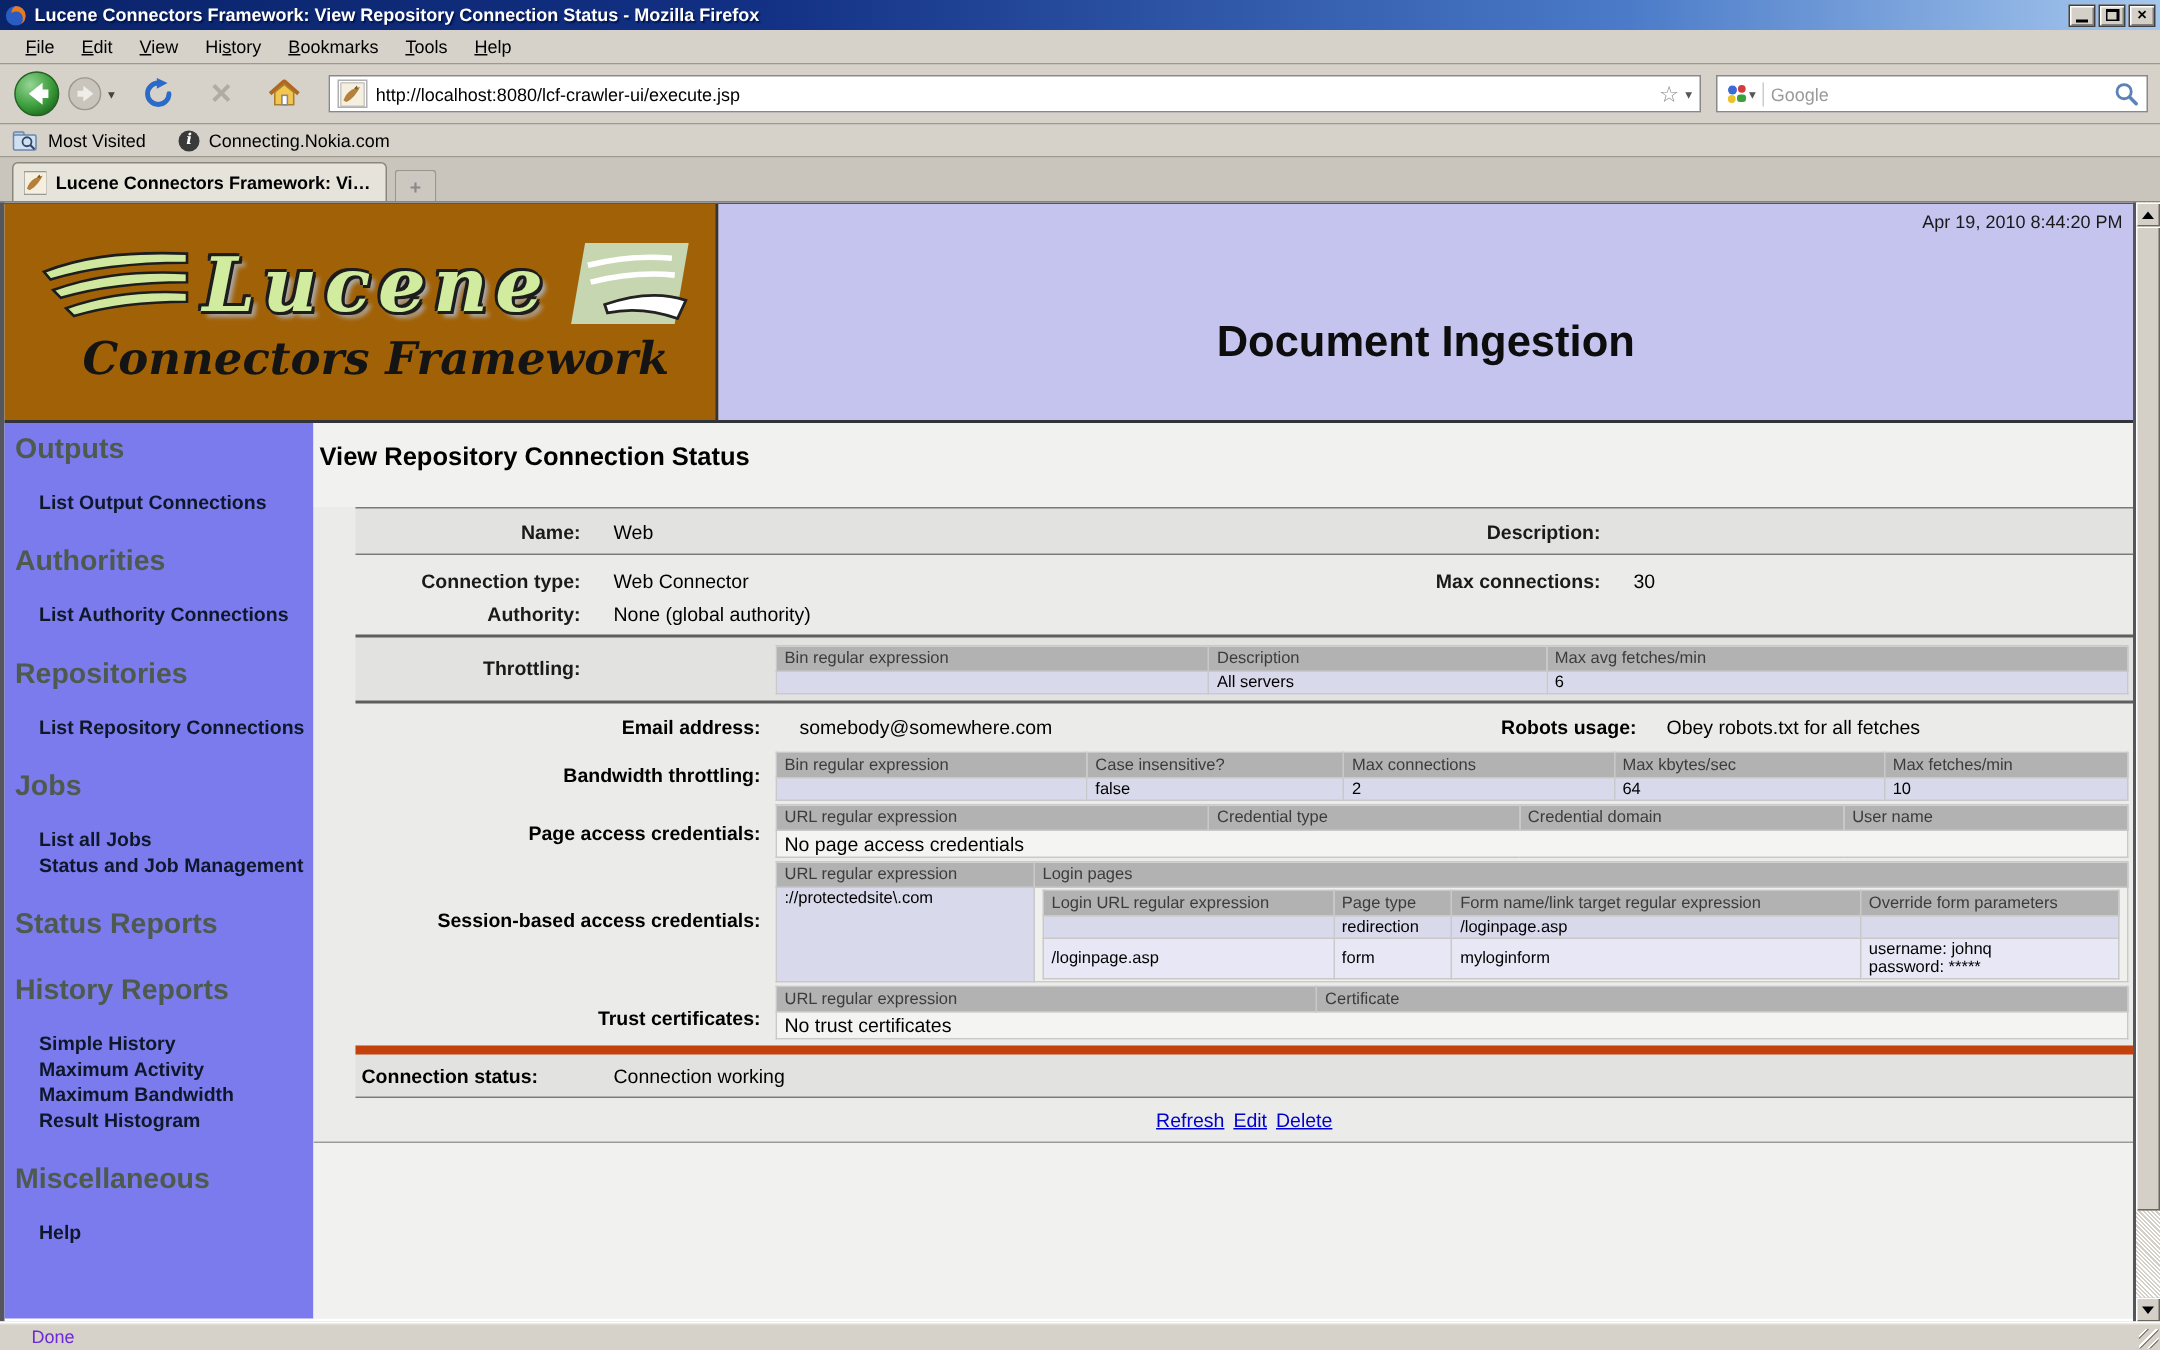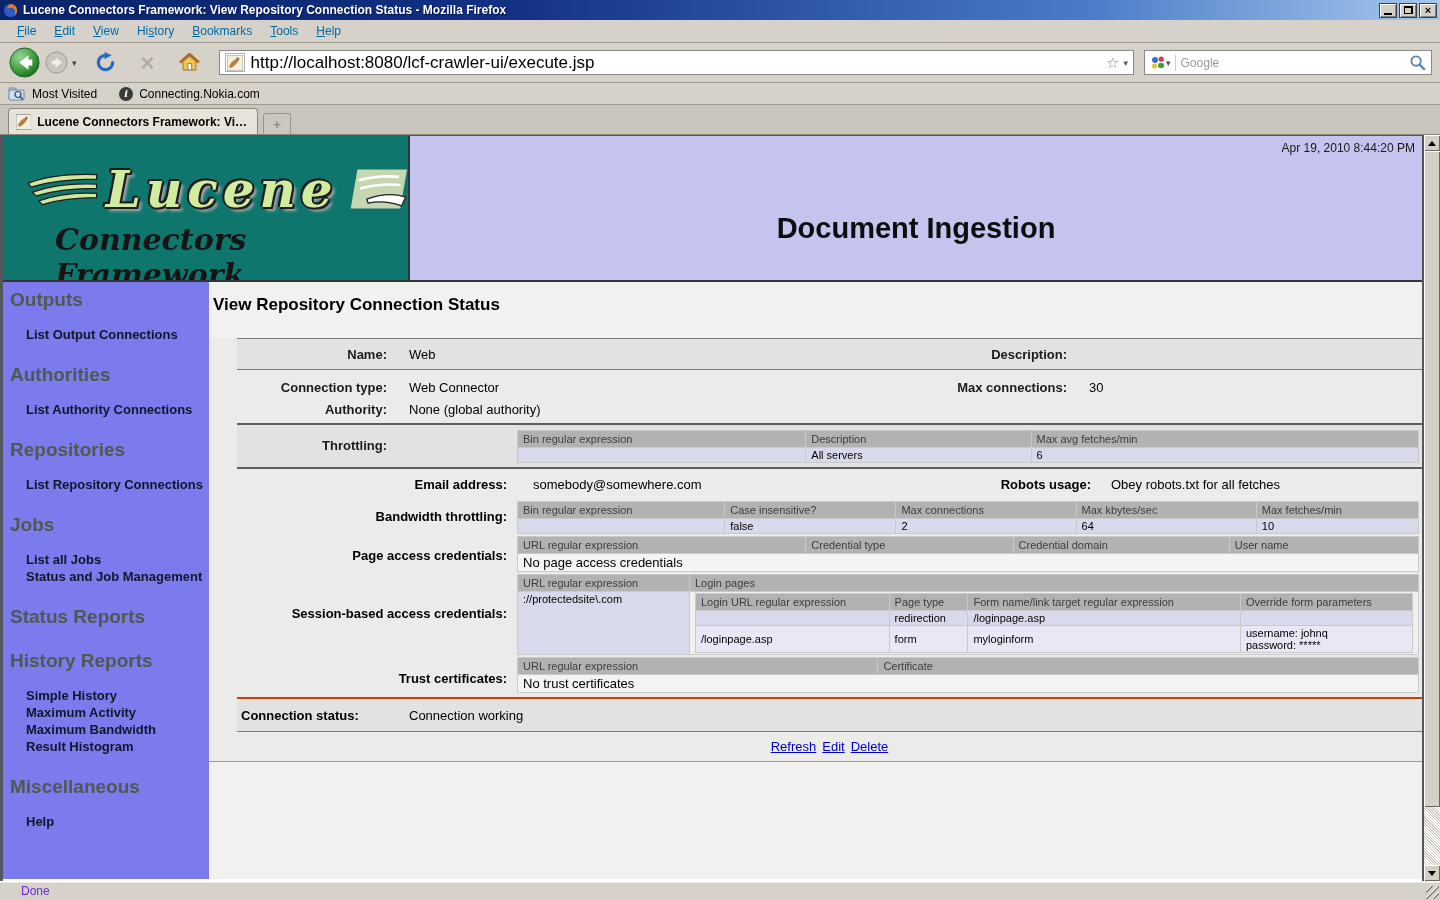--- a/index.html
+++ b/index.html
@@ -17,35 +17,35 @@
   .tb-btn { width:18px; height:15px; background:#d4d0c8; border:1px solid #404040;
     box-shadow: inset 1px 1px 0 #fff, inset -1px -1px 0 #808080;
     display:flex; align-items:center; justify-content:center; font-size:11px; font-weight:bold; color:#000; cursor:pointer; }
   .glyph-min { width:8px; height:2px; background:#000; margin-top:7px; }
   .glyph-restore { width:9px; height:8px; position:relative; }
   .glyph-restore::before { content:""; position:absolute; right:0; top:0; width:6px; height:5px; border:1px solid #000; border-top-width:2px; }
   .glyph-restore::after { content:""; position:absolute; left:0; bottom:0; width:6px; height:5px; border:1px solid #000; border-top-width:2px; background:#d4d0c8; }
 
   
   .menubar { height:23px; background:#d6d2ca; border-bottom:1px solid #9d998d; display:flex; align-items:center;
-    font-size:12px; color:#0369a1; padding-left:8px; }
+    font-size:12px; color:#000000; padding-left:8px; }
   .menu-item { padding:3px 9px; cursor:pointer; }
   .accel { text-decoration:underline; }
 
   
   .navbar { height:40px; background:#d6d2ca; border-bottom:1px solid #9d998d; display:flex; align-items:center; padding:0 8px; }
   .nav-back { width:33px; height:33px; cursor:pointer; }
   .nav-fwd { width:25px; height:25px; margin-left:3px; cursor:default; }
   .nav-caret { font-size:9px; color:#444; margin-left:3px; cursor:pointer; }
   .nav-btn { margin-left:16px; width:26px; height:26px; display:flex; align-items:center; justify-content:center; cursor:pointer; }
   .stop-x { font-size:24px; font-weight:bold; color:#b0aca2; line-height:20px; }
   .urlbar { flex:1; height:25px; background:#fff; border:1px solid #898989; margin-left:16px;
     display:flex; align-items:center; padding:0 5px; }
   .favicon-box { width:20px; height:19px; border:1px solid #b0b0b0; margin-right:6px; flex:0 0 auto; display:flex; align-items:center; justify-content:center; background:#fff; }
-  .url-input { flex:1; border:none; outline:none; background:transparent; font-size:17px; color:#000; font-family:"Liberation Sans",sans-serif; }
+  .url-input { flex:1; border:none; outline:none; background:transparent; font-size:12px; color:#000; font-family:"Liberation Sans",sans-serif; }
   .star { font-size:15px; color:#8a8a8a; margin:0 4px; cursor:pointer; }
   .caret-sm { font-size:9px; color:#555; cursor:pointer; }
   .searchbox { width:288px; height:25px; background:#fff; border:1px solid #898989; margin-left:10px;
     display:flex; align-items:center; padding:0 5px; }
   .g-box { display:flex; align-items:center; border-right:1px solid #ccc; padding-right:4px; margin-right:5px; }
   .search-input { flex:1; border:none; outline:none; background:transparent; font-size:12px; color:#000; font-family:"Liberation Sans",sans-serif; }
   .search-input::placeholder { color:#9a9a9a; }
 
   
   .bookmarksbar { height:22px; background:#d6d2ca; border-bottom:1px solid #9d998d; display:flex; align-items:center;
@@ -62,21 +62,21 @@
   .tab-stub { width:28px; height:21px; background:#ccc8c0; border:1px solid #9a968a; border-bottom:none;
     border-radius:3px 3px 0 0; margin-left:5px; display:flex; align-items:center; justify-content:center;
     color:#8a8a8a; font-size:13px; font-weight:bold; cursor:pointer; }
 
   
   .viewport { position:absolute; top:135px; left:0; width:1440px; height:746px; background:#fff; }
   .page { position:absolute; top:0; left:0; width:1424px; height:746px;
     border-left:3px solid #55555e; border-right:2px solid #55555e; border-top:1px solid #55555e; }
 
   .page-header { height:146px; display:flex; border-bottom:2px solid #33333a; }
-  .logo-cell { width:407px; background:#0f766e; border-right:2px solid #33333a; position:relative; overflow:hidden; }
+  .logo-cell { width:476px; background:#a16207; border-right:2px solid #33333a; position:relative; overflow:hidden; }
   .logo-row { display:flex; align-items:center; margin:22px 0 0 22px; }
   .logo-word { font-family:"DejaVu Serif",serif; font-style:italic; font-weight:bold; font-size:50px; letter-spacing:5px;
     color:#d2ec9f; margin-left:6px;
     text-shadow:2px 0 0 #1d1d1d,-2px 0 0 #1d1d1d,0 2px 0 #1d1d1d,0 -2px 0 #1d1d1d,2px 2px 0 #1d1d1d,-2px -2px 0 #1d1d1d,4px 4px 3px #aaa; }
   .logo-sub { font-family:"DejaVu Serif",serif; font-style:italic; font-weight:bold; font-size:30px; color:#141414; margin:2px 0 0 52px; }
   .banner { flex:1; background:#c4c4ef; position:relative; }
   .banner-title { text-align:center; margin-top:76px; font-size:29px; font-weight:bold; color:#0d0d0d; }
   .timestamp { position:absolute; top:5px; right:7px; font-size:12px; color:#1a1a1a; }
 
   .page-body { display:flex; height:597px; }
@@ -108,21 +108,21 @@
   .r3 .twrap { flex:1; margin:5px 3px 0 130px; }
   .r4 { background:#ebebe9; border-top:2px solid #5e5e5e; padding-bottom:4px; }
   .sect-row { display:flex; margin-top:2px; }
   .lbl2 { width:270px; text-align:right; font-weight:bold; flex:0 0 auto; }
   .sect-content { flex:1; margin:0 3px 0 10px; }
   .email-row { margin-top:8px; height:22px; align-items:baseline; }
   .email-val { width:310px; padding-left:26px; flex:0 0 auto; }
   .lblR { width:274px; text-align:right; font-weight:bold; flex:0 0 auto; }
   .robots-val { flex:1; padding-left:20px; }
   .pt6 { padding-top:8px; } .pt10 { padding-top:12px; } .pt30 { padding-top:32px; } .pt12 { padding-top:14px; }
-  .r5 { height:34px; background:#e2e2e0; border-top:2px solid #c2410c; display:flex; align-items:center; }
+  .r5 { height:34px; background:#e2e2e0; border-top:6px solid #c2410c; display:flex; align-items:center; }
   .lbl-status { width:172px; padding-left:4px; font-weight:bold; flex:0 0 auto; }
   .r6 { height:30px; background:#ebebe9; border-top:1px solid #7a7a7a; text-align:center; padding-top:7px; }
   .act-link { color:#0000cc; text-decoration:underline; margin:0 3px; cursor:pointer; }
   .r-fill { flex:1; background:#f1f1ef; border-top:1px solid #9a9a9a; }
 
   
   table.t { width:100%; border-collapse:collapse; font-size:11px; background:#fff; border:1px solid #9a9a9a; }
   table.t th { background:#b2b2b2; color:#3c3c3c; font-weight:normal; text-align:left; padding:2px 5px; height:14px; border:1px solid #c9c9c9; }
   table.t td { padding:1px 5px; height:14px; border:1px solid #c9c9c9; color:#000; }
   td.lav { background:#d9d9ec; }

